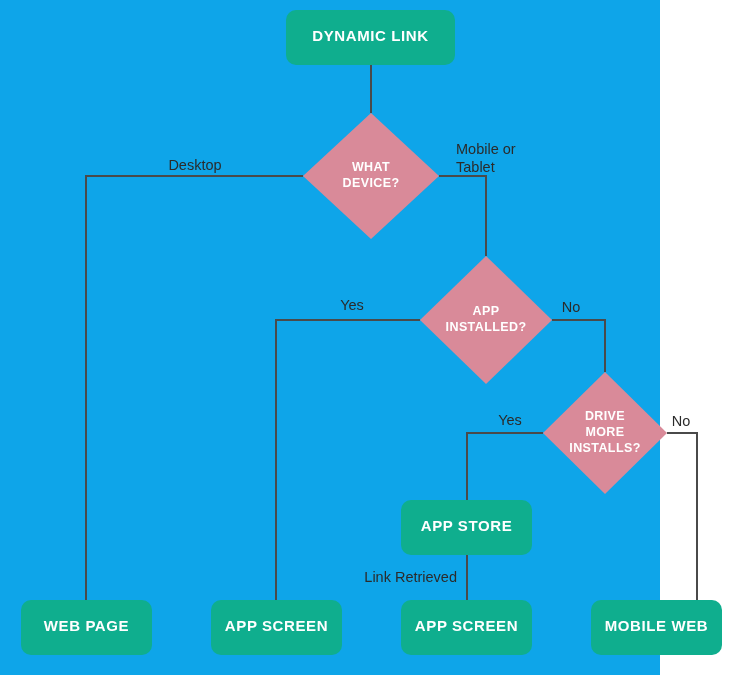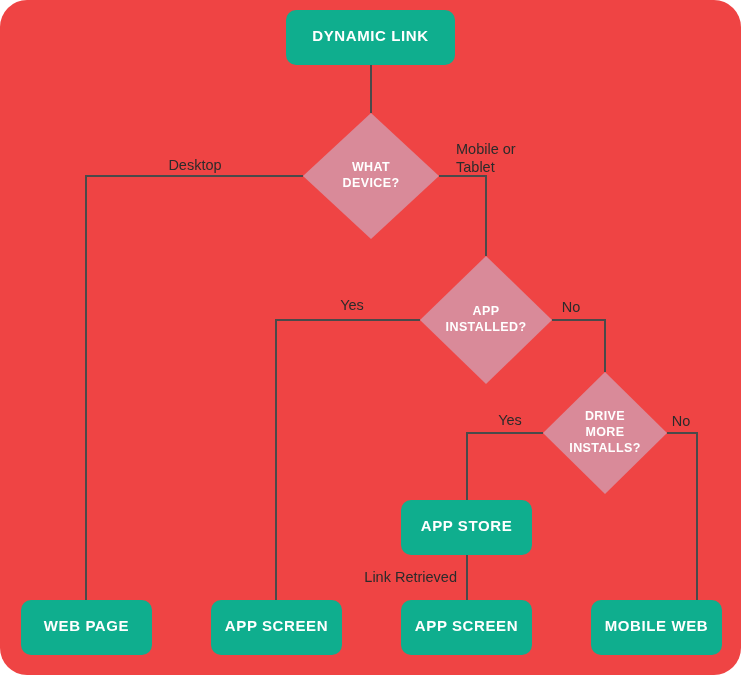--- a/index.html
+++ b/index.html
@@ -8,24 +8,23 @@
     background: #ffffff;
   }
   body {
     width: 741px;
     height: 675px;
     font-family: "Liberation Sans", sans-serif;
     overflow: hidden;
   }
   #flowchart-root {
     position: relative;
-    width: 741px;
+    width: 660px;
     height: 675px;
-    background: #ef4444;
-    border-radius: 27px;
+    background: #0ea5e9;
   }
   svg#flow-svg {
     position: absolute;
     left: 0;
     top: 0;
     width: 741px;
     height: 675px;
     display: block;
   }
   .edge-line {

